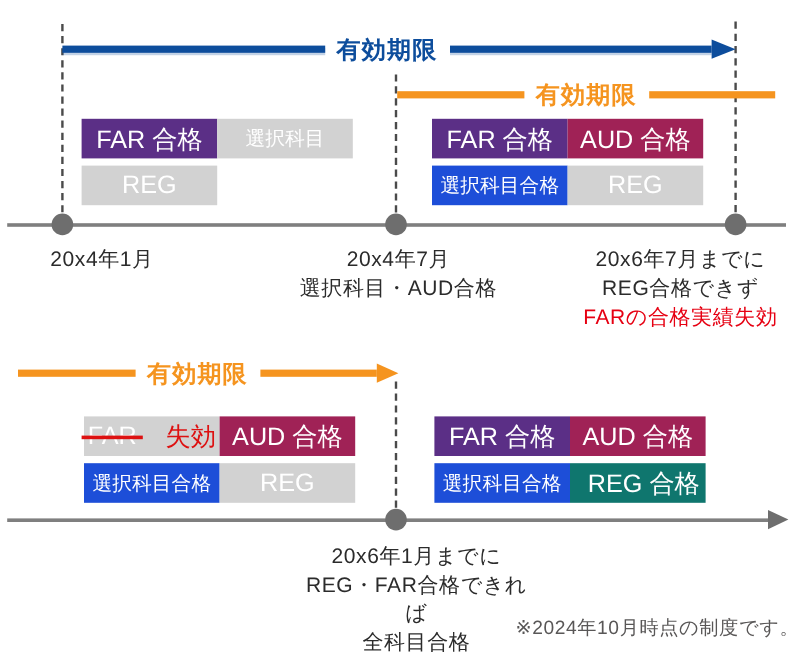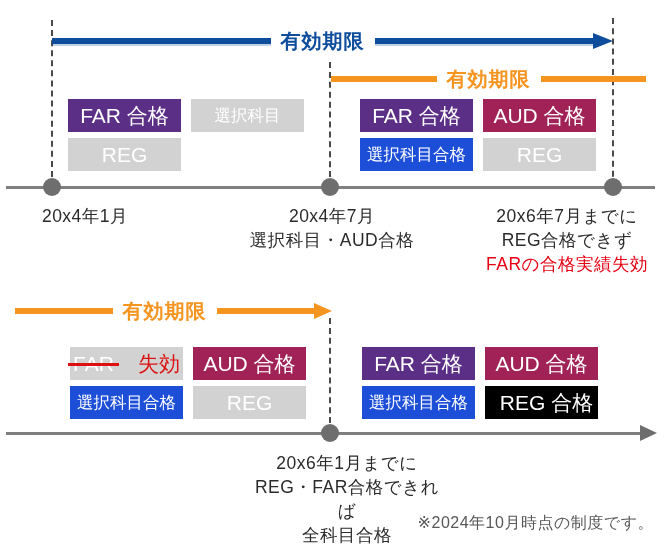--- a/index.html
+++ b/index.html
@@ -18,30 +18,30 @@
   .seg.blue{background:#0d4d9c;box-shadow:0 2px 0 rgba(13,77,156,0.25);}
   .seg.orange{background:#f5941f;}
   .arrow-label{flex:0 0 auto;margin:0 10px;font-size:20px;font-weight:bold;letter-spacing:1px;white-space:nowrap;}
   .arrow-label.blue{color:#0d4d9c;}
   .arrow-label.orange{color:#f5941f;}
   .head{width:0;height:0;flex:0 0 auto;}
   .head.blue{border-top:8px solid transparent;border-bottom:8px solid transparent;border-left:20px solid #0d4d9c;}
   .head.orange{border-top:8px solid transparent;border-bottom:8px solid transparent;border-left:18px solid #f5941f;}
   .head.gray{position:absolute;border-top:8px solid transparent;border-bottom:8px solid transparent;border-left:17px solid #6e6e6e;}
   
-  .grid{position:absolute;display:grid;grid-template-columns:113px 113px;gap:6px 10px;text-align:center;}
+  .grid{position:absolute;display:grid;grid-template-columns:113px 113px;gap:6px 0;text-align:center;}
   .box{
     height:33px;display:flex;align-items:center;justify-content:center;
     color:#ffffff;font-size:21px;font-weight:500;white-space:nowrap;
   }
   .box.small{font-size:16.5px;}
   .box.purple{background:#5b2f86;}
   .box.maroon{background:#a02256;}
   .box.brown{background:#1d4ed8;}
-  .box.teal{background:#000000;padding-left:10px;}
+  .box.teal{background:#0f766e;padding-left:10px;}
   .box.grayb{background:#d2d2d2;color:#ffffff;}
   .strike{position:relative;color:#ffffff;}
   .strike::after{content:"";position:absolute;left:-5px;right:-5px;top:48%;height:3px;background:#dd1111;}
   .redtxt{color:#dd1111;margin-left:24px;}
   
   .milestone{position:absolute;text-align:center;font-size:17.5px;line-height:1.38;color:#2b2b2b;letter-spacing:0.5px;}
   .milestone .hl{color:#e60012;}
   .note{position:absolute;font-size:16px;color:#595757;letter-spacing:0.5px;}
 </style>
 </head>
@@ -125,15 +125,15 @@
   <div class="hline" style="left:6px;top:432px;width:634px"></div>
   <div class="head gray" style="left:640px;top:425px"></div>
   <div class="dot" style="left:321px;top:424px"></div>
 
   <div class="milestone" style="left:247px;top:451px;width:200px">
     <div>20x6年1月までに</div>
     <div>REG・FAR合格できれば</div>
     <div>全科目合格</div>
   </div>
 
-  <div class="note" style="right:16px;top:513px">※2024年10月時点の制度です。</div>
+  <div class="note" style="right:4px;top:513px">※2024年10月時点の制度です。</div>
 
 </div>
 
 </body></html>

